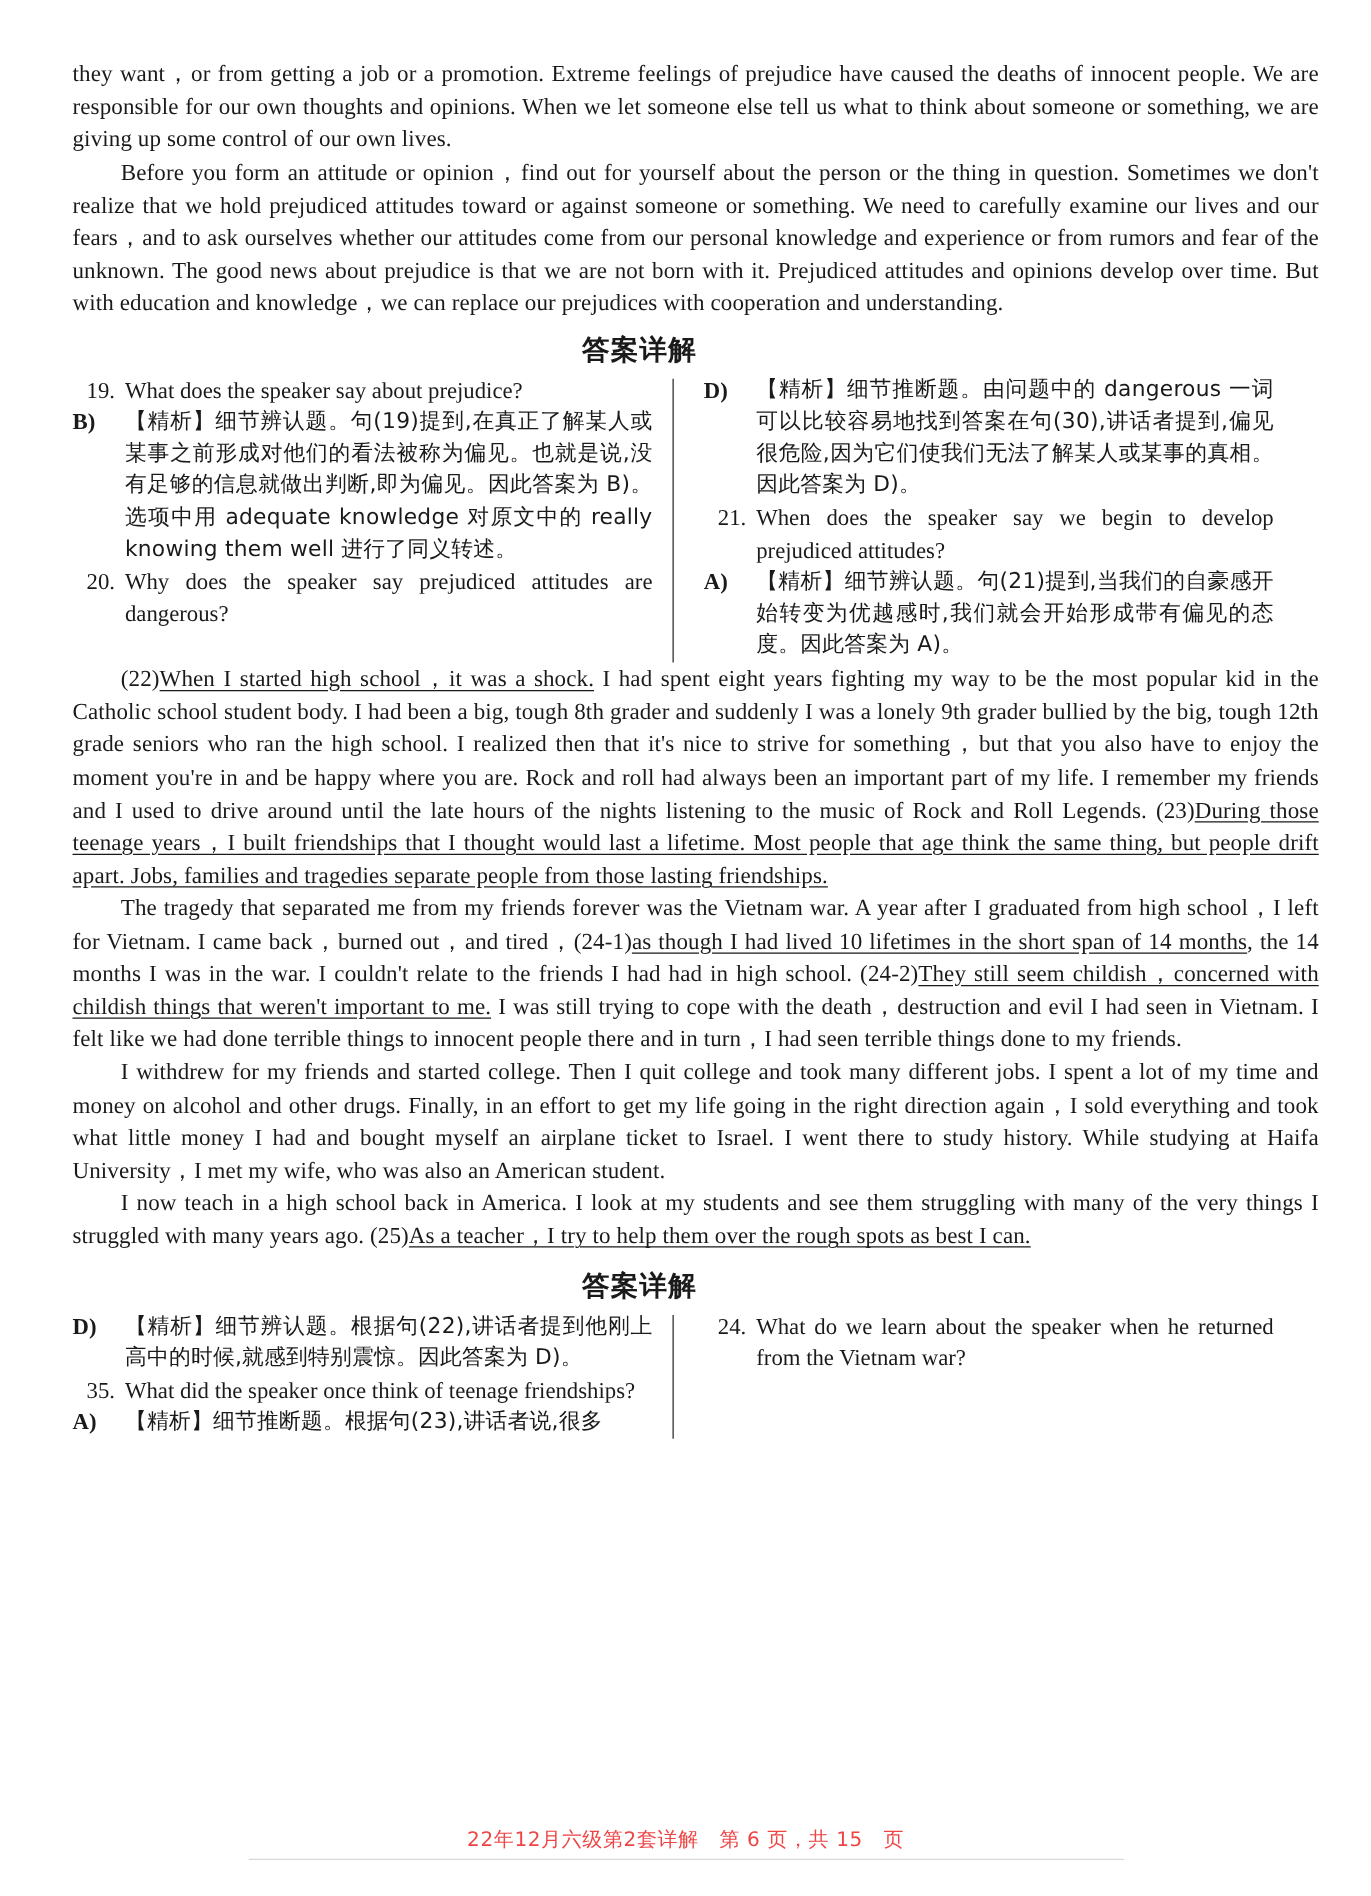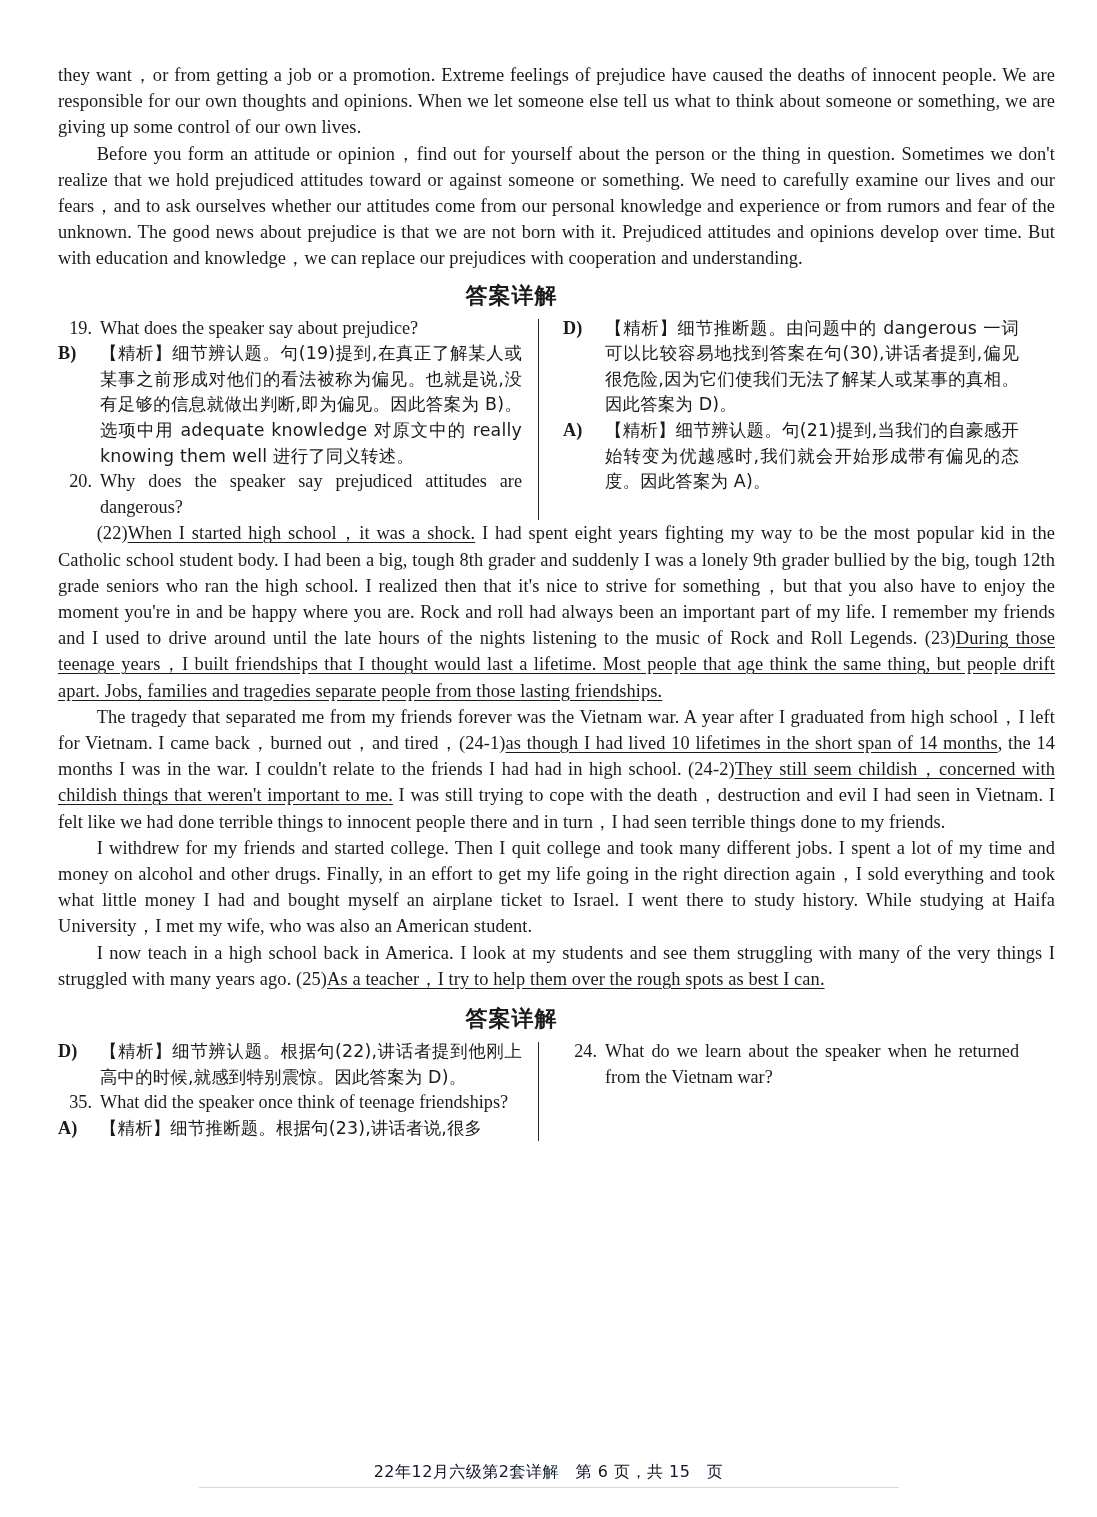--- a/index.html
+++ b/index.html
@@ -15,21 +15,20 @@
     color: #1a1a1a;
     overflow: hidden;
   }
   .page {
     position: absolute;
     left: 0; top: 0;
     width: 1097px;
     height: 1319px;
     box-sizing: border-box;
     padding: 46px 42px 0 58px;
-    margin-top: 16px;
   }
 
   
   .passage {
     font-size: 18.4px;
     line-height: 26.2px;
     text-align: justify;
     text-justify: inter-word;
     letter-spacing: 0.1px;
     margin: 0;
@@ -111,21 +110,21 @@
   }
   .footer-inner {
     display: inline-block;
     border-bottom: 1px solid #d8d8d8;
     padding: 0 0 4px 0;
     min-width: 700px;
   }
   .footer-text {
     font-family: "DejaVu Sans", "Liberation Sans", sans-serif;
     font-size: 16px;
-    color: #0f172a;
+    color: #ef4444;
     letter-spacing: 0.5px;
     white-space: pre;
   }
 </style>
 </head>
 <body>
 
 <div class="page">
 
   <p class="passage">they want，or from getting a job or a promotion. Extreme feelings of prejudice have caused the deaths of innocent people. We are responsible for our own thoughts and opinions. When we let someone else tell us what to think about someone or something, we are giving up some control of our own lives.</p>
@@ -155,20 +154,24 @@
 
     <div class="col-divider"></div>
 
     <div class="col col-right">
 
       <div class="qitem">
         <div class="qnum opt">D)</div>
         <div class="qtext cn">【精析】细节推断题。由问题中的 dangerous 一词可以比较容易地找到答案在句(30),讲话者提到,偏见很危险,因为它们使我们无法了解某人或某事的真相。因此答案为 D)。</div>
       </div>
 
+      <div class="qitem">
+        <div class="qnum">21.</div>
+        <div class="qtext eng">When does the speaker say we begin to develop prejudiced attitudes?</div>
+      </div>
 
       <div class="qitem">
         <div class="qnum opt">A)</div>
         <div class="qtext cn">【精析】细节辨认题。句(21)提到,当我们的自豪感开始转变为优越感时,我们就会开始形成带有偏见的态度。因此答案为 A)。</div>
       </div>
 
     </div>
   </div>
 
 

